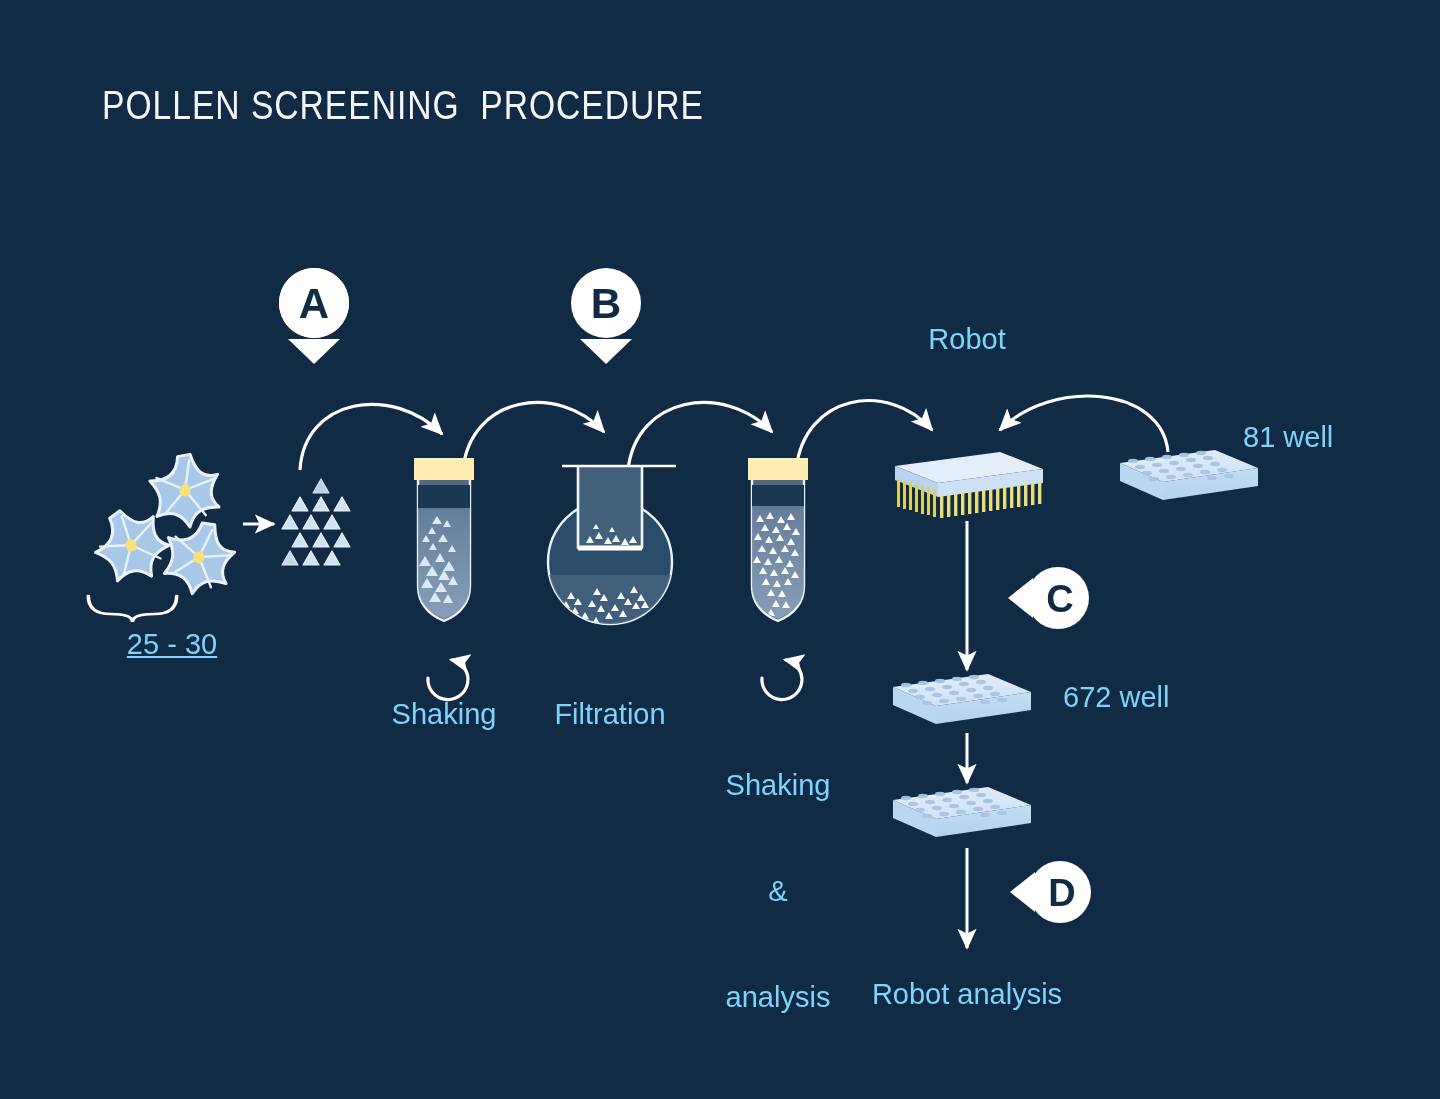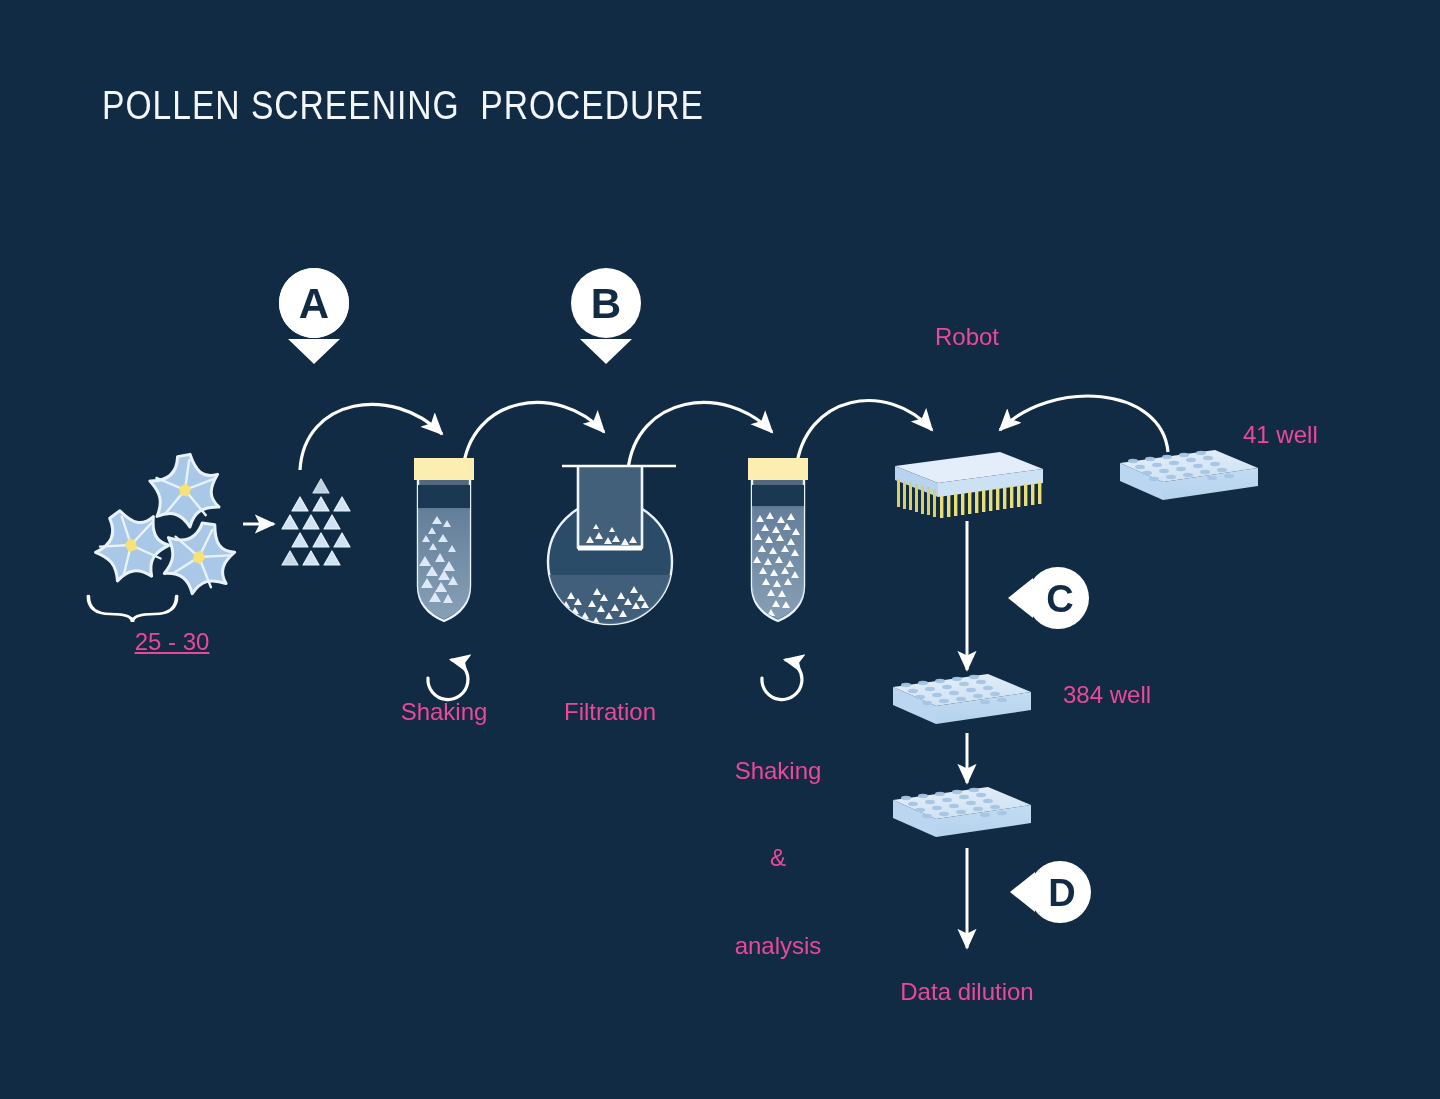--- a/index.html
+++ b/index.html
@@ -34,22 +34,22 @@
     white-space: pre;
   }
   .svg-layer {
     position: absolute;
     left: 0; top: 0;
     width: 1440px;
     height: 1099px;
   }
   .lbl {
     position: absolute;
-    color: #ec4899;
-    font-size: 24px;
+    color: #7dd3fc;
+    font-size: 29px;
     font-weight: 400;
     white-space: pre;
     line-height: 1.22;
   }
   .lbl.center { text-align: center; transform: translateX(-50%); }
   .pin-letter {
     font-family: "Liberation Sans", sans-serif;
     font-weight: bold;
     fill: #122b44;
   }
@@ -435,19 +435,19 @@
   <div class="lbl center" style="left:610px; top:697px;">Filtration</div>
 
   <div class="lbl center" style="left:778px; top:697px;">
     <div>Shaking</div>
     <div>&amp;</div>
     <div>analysis</div>
   </div>
 
   <div class="lbl center" style="left:967px; top:322px;">Robot</div>
 
-  <div class="lbl" style="left:1243px; top:420px;">41 well</div>
-
-  <div class="lbl" style="left:1063px; top:680px;">384 well</div>
-
-  <div class="lbl center" style="left:967px; top:977px;">Data dilution</div>
+  <div class="lbl" style="left:1243px; top:420px;">81 well</div>
+
+  <div class="lbl" style="left:1063px; top:680px;">672 well</div>
+
+  <div class="lbl center" style="left:967px; top:977px;">Robot analysis</div>
 
 </div>
 
 </body></html>

